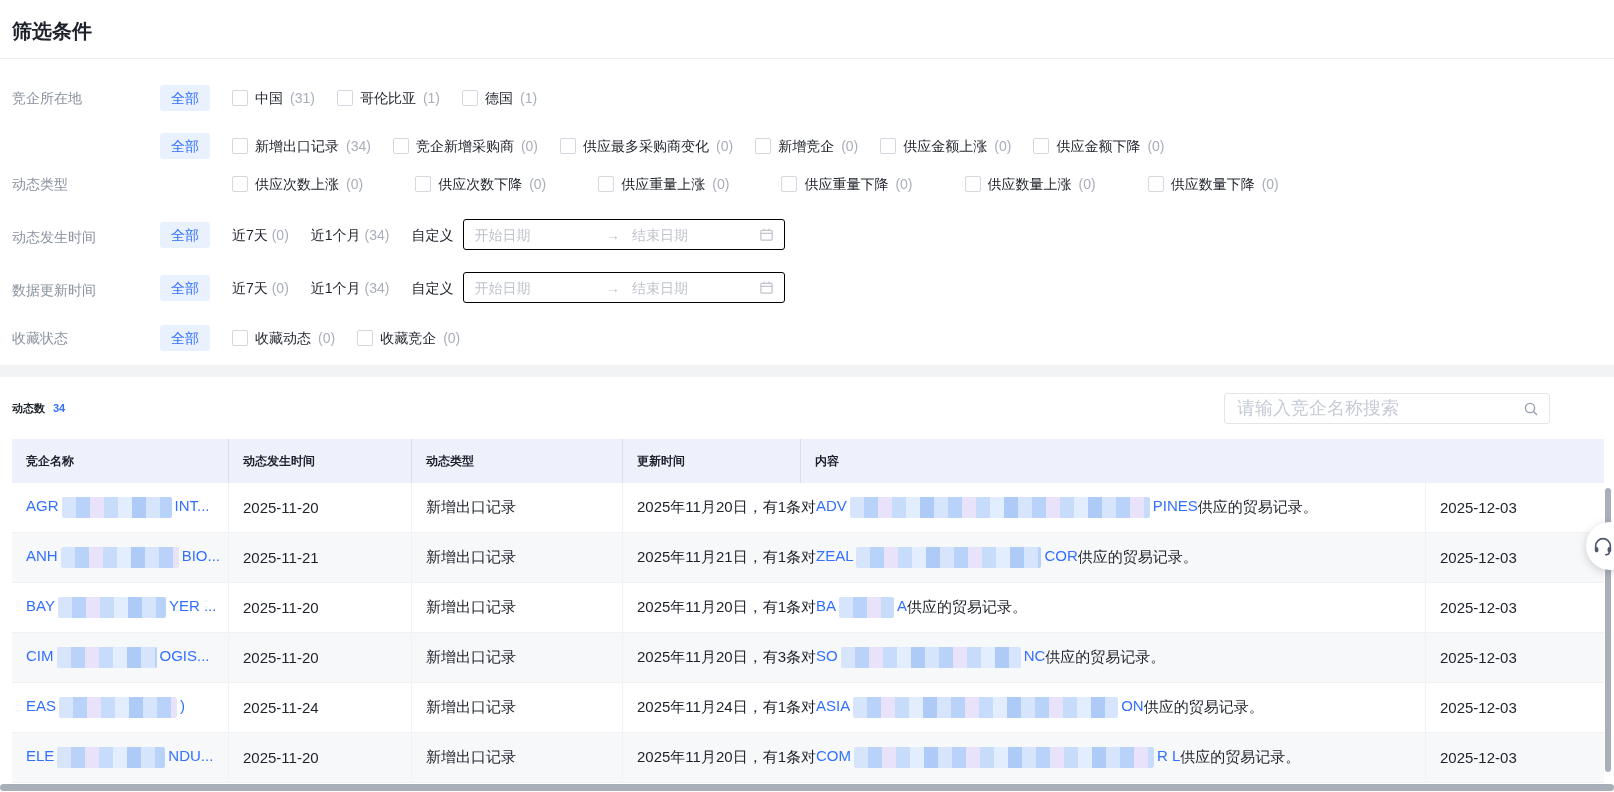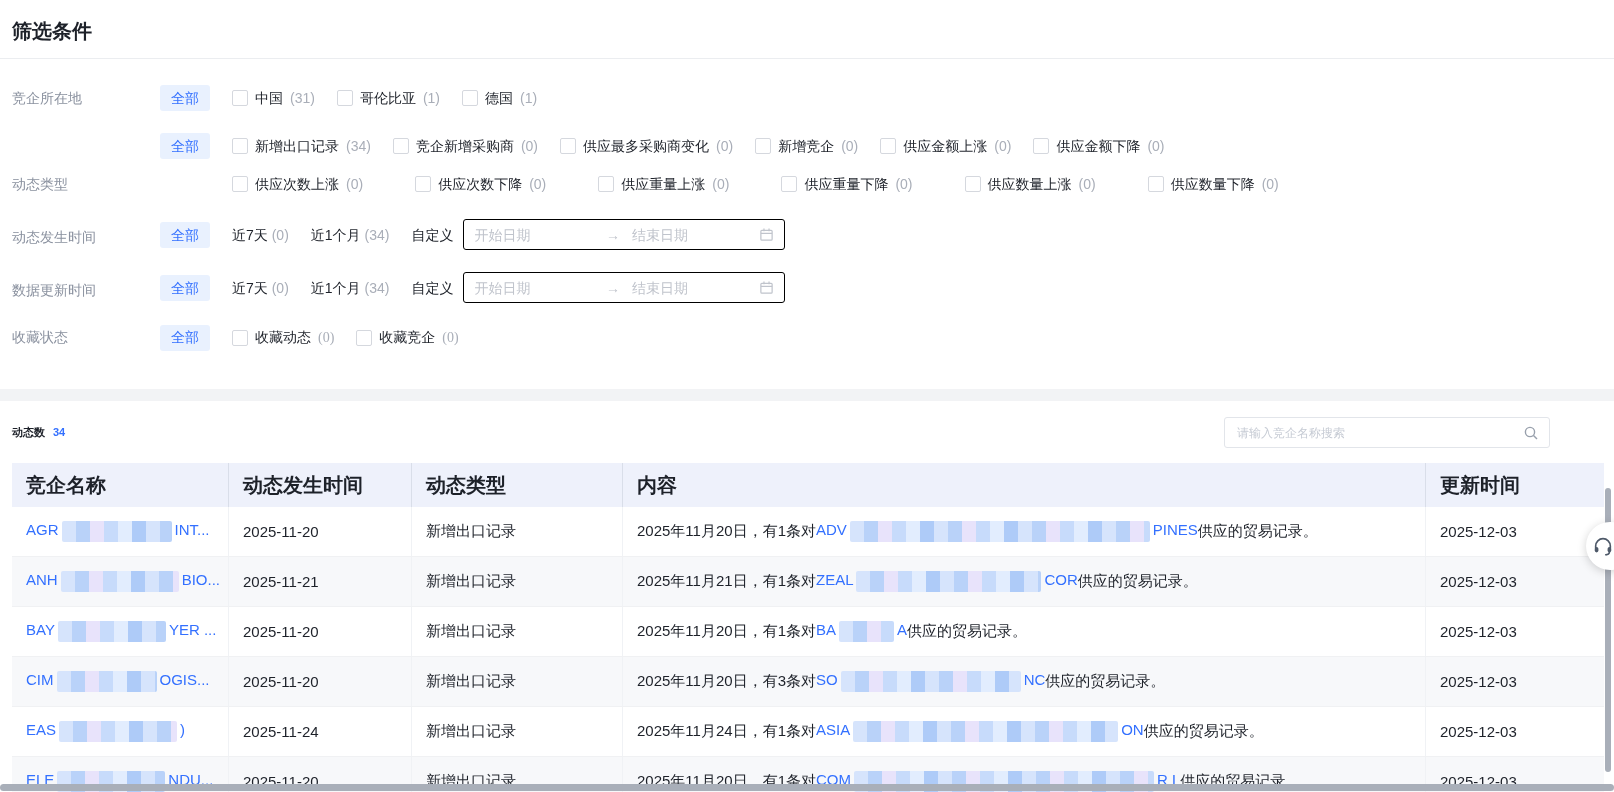--- a/index.html
+++ b/index.html
@@ -42,28 +42,28 @@
   .s2{padding:0 12px;}
   .s2-head{display:flex;justify-content:space-between;align-items:center;padding:16px 0 15px;}
   .count-wrap{font-size:11px;font-weight:bold;}
   .count-num{color:#3370ff;margin-left:8px;}
   .search-box{
     display:flex;align-items:center;width:326px;height:31px;
     border:1px solid #e2e5ea;border-radius:3px;padding:0 10px;box-sizing:border-box;
     margin-right:52px;background:#fff;
   }
   .search-box input{
-    border:none;outline:none;flex:1;font-size:12px;color:#1d2129;background:transparent;
+    border:none;outline:none;flex:1;font-size:18px;color:#1d2129;background:transparent;
     font-family:inherit;
   }
   .search-box input::placeholder{color:#c6cbd4;}
   
   .tbl{width:1592px;}
   .tr{display:flex;align-items:stretch;}
-  .tr-head{background:#eef1fb;height:44px;font-weight:bold;font-size:20px;}
+  .tr-head{background:#eef1fb;height:44px;font-weight:bold;font-size:12px;}
   .tr-body{height:49px;font-size:15px;background:#fff;}
   .tr-body.alt{background:#f7f8fa;}
   .tr-body{border-bottom:1px solid #f0f1f3;}
   .td{display:flex;align-items:center;padding:0 14px;box-sizing:border-box;
       overflow:hidden;white-space:nowrap;}
   .tr-head .td{border-right:1px solid #d9dee9;}
   .tr-body .td{border-right:1px solid #f0f2f5;}
   .tr .td:last-child{border-right:none;}
   .c-name{flex:0 0 217px;}
   .c-occur{flex:0 0 183px;}
@@ -233,21 +233,21 @@
               <rect x="2" y="3.5" width="12" height="10.5" rx="1"></rect>
                 <line x1="2" y1="6.8" x2="14" y2="6.8"></line>
               <line x1="5.3" y1="1.6" x2="5.3" y2="4.4"></line>
                 <line x1="10.7" y1="1.6" x2="10.7" y2="4.4"></line>
             </svg>
           </span>
         </div>
       </div>
     </div>
 
-    <div class="f-row" style="margin-bottom:38px;font-family:Liberation Serif, serif;">
+    <div class="f-row" style="margin-bottom:14px;">
       <div class="f-label">收藏状态</div>
       <div class="f-controls">
         <span class="all-btn">全部</span>
         <label class="cb-item">
           <span class="cb-box"></span>
           <span>收藏动态</span>
           <span class="cb-count">(0)</span>
         </label>
         <label class="cb-item">
           <span class="cb-box"></span>
@@ -275,22 +275,22 @@
         </svg>
       </span>
     </div>
   </div>
 
   <div class="tbl">
     <div class="tr tr-head">
       <div class="td c-name">竞企名称</div>
       <div class="td c-occur">动态发生时间</div>
       <div class="td c-type">动态类型</div>
+      <div class="td c-update">更新时间</div>
       <div class="td c-content">内容</div>
-      <div class="td c-update">更新时间</div>
     </div>
 
     <div class="tr tr-body">
       <div class="td c-name">
           <a class="link"><span>AGR</span><span class="mosaic" style="width:110px;"></span><span>INT...</span></a>
         </div>
       <div class="td c-occur">2025-11-20</div>
       <div class="td c-type">新增出口记录</div>
       <div class="td c-content">
           <span>2025年11月20日，有1条对</span>

